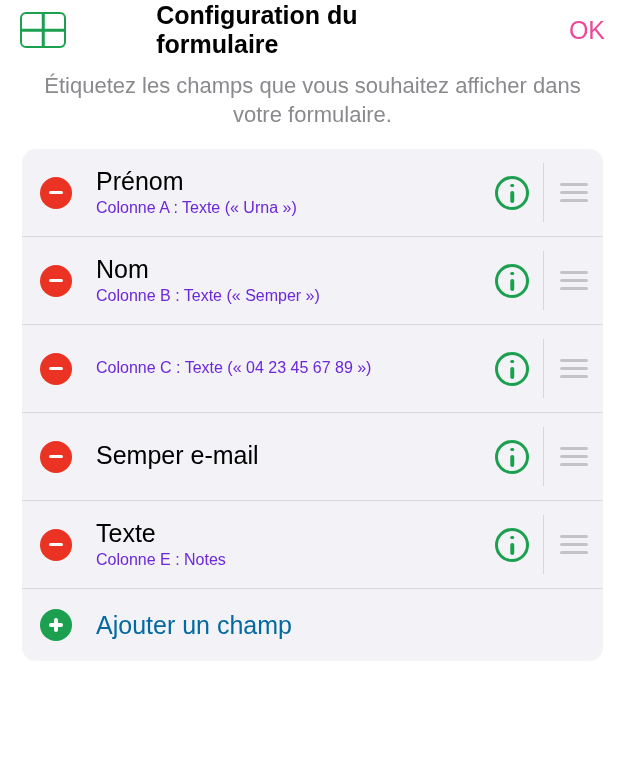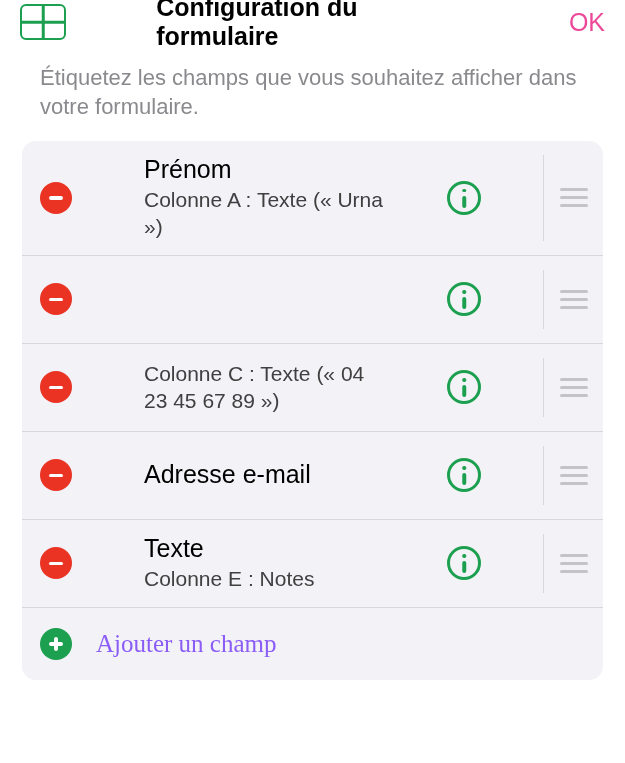--- a/index.html
+++ b/index.html
@@ -10,21 +10,21 @@
     body {
       font-family: -apple-system, BlinkMacSystemFont, "Helvetica Neue", sans-serif;
       background: #ffffff;
       width: 625px;
       height: 763px;
       overflow: hidden;
     }
     .header {
       display: flex;
       align-items: center;
-      padding: 4px 20px 4px 20px;
+      padding: 12px 20px 4px 20px;
       position: relative;
       justify-content: center;
     }
     .table-icon {
       width: 46px;
       height: 36px;
       border: 2.5px solid #1ca050;
       border-radius: 6px;
       position: relative;
       background: #fff;
@@ -60,39 +60,38 @@
     .ok-button {
       margin-left: auto;
       font-size: 25px;
       font-weight: 400;
       color: #ec4899;
       border: none;
       background: none;
       cursor: pointer;
     }
     .subtitle {
-      text-align: left;
+      text-align: center;
       font-size: 22px;
       color: #8a8a8e;
       padding: 20px 40px 20px 40px;
       line-height: 1.3;
     }
     .fields-container {
       margin: 0 22px 22px 22px;
       background: #f2f2f7;
       border-radius: 14px;
       overflow: hidden;
     }
     .field-row {
       display: flex;
       align-items: center;
       padding: 14px 0 14px 18px;
       border-bottom: 1px solid #d8d8dc;
       min-height: 88px;
-      gap: 48px;
     }
     .field-row:last-of-type {
       border-bottom: 1px solid #d8d8dc;
     }
     .remove-btn {
       width: 32px;
       height: 32px;
       border-radius: 50%;
       background: #ea3323;
       display: flex;
@@ -112,22 +111,22 @@
       margin-left: 24px;
       margin-right: 10px;
     }
     .field-title {
       font-size: 25px;
       font-weight: 400;
       color: #000;
       margin-bottom: 2px;
     }
     .field-subtitle {
-      font-size: 21px;
-      color: #404040;
+      font-size: 16px;
+      color: #6d28d9;
       line-height: 1.3;
     }
     .info-btn {
       width: 34px;
       height: 34px;
       border: 3px solid #1ca050;
       border-radius: 50%;
       display: flex;
       align-items: center;
       justify-content: center;
@@ -208,22 +207,21 @@
       content: "";
       position: absolute;
       width: 3.5px;
       height: 14px;
       background: #fff;
       border-radius: 2px;
     }
     .add-label {
       margin-left: 24px;
       font-size: 25px;
-      color: #8b5cf6;
-      font-family: Liberation Serif, serif;
+      color: #0369a1;
     }
   </style>
 </head>
 <body>
 
 <div class="header">
   <div class="table-icon"></div>
   <div class="title">Configuration du formulaire</div>
   <button class="ok-button">OK</button>
 </div>
@@ -248,20 +246,22 @@
           <span></span>
         </div>
     </div>
   </div>
 
   <div class="field-row">
     <div class="remove-btn">
         <div class="dash"></div>
       </div>
     <div class="field-text">
+      <div class="field-title">Nom</div>
+      <div class="field-subtitle">Colonne B : Texte (« Semper »)</div>
     </div>
     <div class="info-btn"></div>
     <div class="drag-area">
       <div class="drag-handle">
           <span></span>
           <span></span>
           <span></span>
         </div>
     </div>
   </div>
@@ -281,21 +281,21 @@
           <span></span>
         </div>
     </div>
   </div>
 
   <div class="field-row">
     <div class="remove-btn">
         <div class="dash"></div>
       </div>
     <div class="field-text">
-      <div class="field-title">Adresse e-mail</div>
+      <div class="field-title">Semper e-mail</div>
     </div>
     <div class="info-btn"></div>
     <div class="drag-area">
       <div class="drag-handle">
           <span></span>
           <span></span>
           <span></span>
         </div>
     </div>
   </div>

